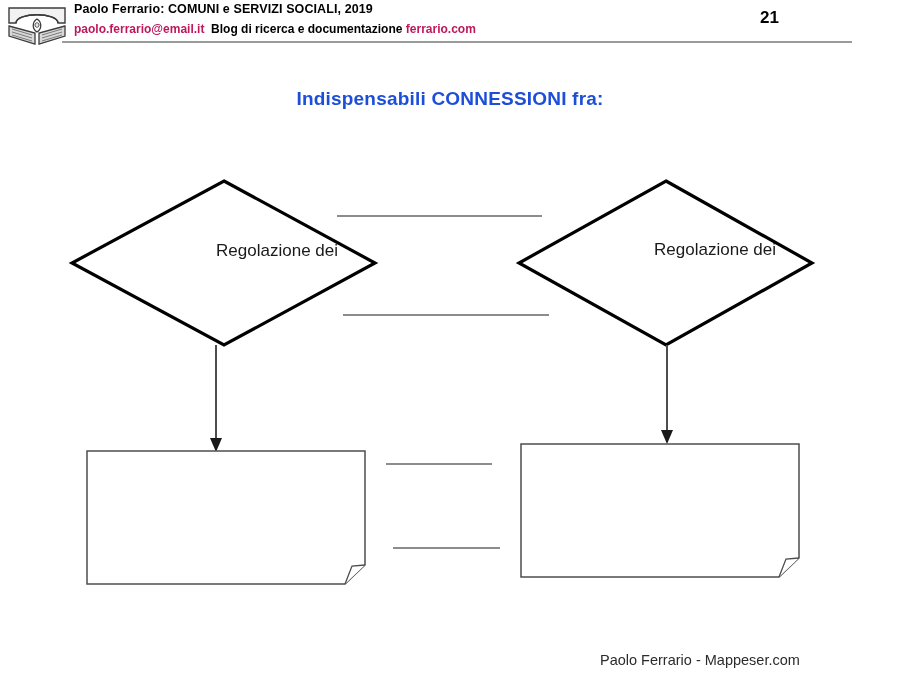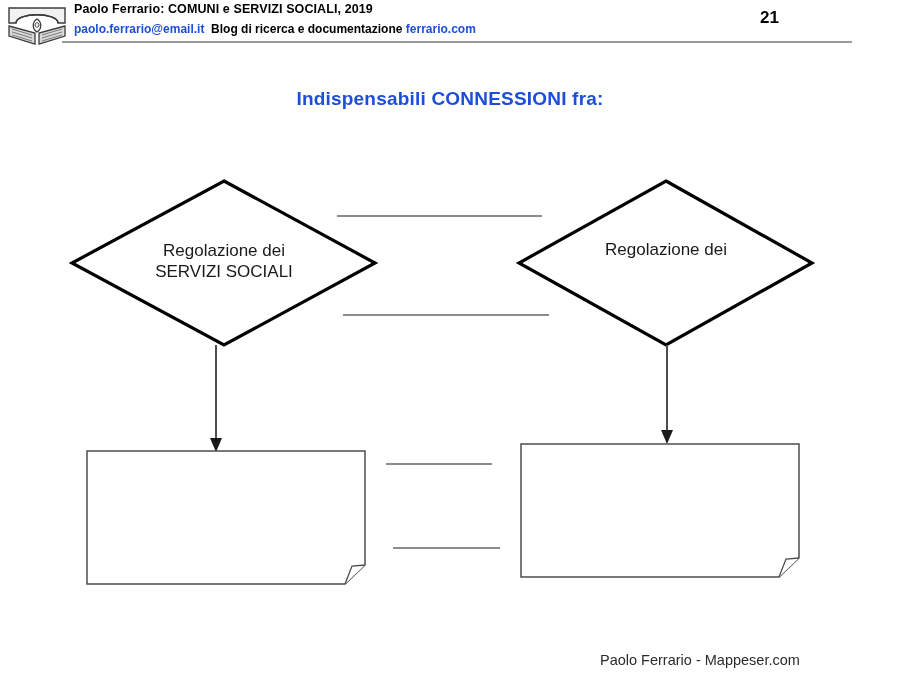--- a/index.html
+++ b/index.html
@@ -35,21 +35,21 @@
     letter-spacing: 0.1px;
     white-space: nowrap;
   }
   #header-sub {
     position: absolute;
     left: 74px; top: 22px;
     font-size: 12px;
     font-weight: bold;
     white-space: nowrap;
   }
-  .hdr-link { color: #1d4ed8; }
+  .hdr-link { color: #be185d; }
   .hdr-plain { color: #000000; margin-top: 36px; }
   #page-number {
     position: absolute;
     left: 760px; top: 8px;
     font-size: 17px;
     font-weight: bold;
     color: #000000;
   }
   #header-rule {
     position: absolute;
@@ -75,21 +75,21 @@
     position: absolute;
     left: 0; top: 0;
     width: 900px; height: 675px;
     pointer-events: none;
   }
   #diagram svg { display: block; }
 
   
   .diamond-label {
     position: absolute;
-    text-align: center;
+    text-align: right;
     font-size: 17px;
     line-height: 21px;
     color: #1a1a1a;
     white-space: nowrap;
   }
   #left-diamond-label  { left: 110px; top: 240px; width: 228px; }
   #right-diamond-label { left: 556px; top: 239px; width: 220px; }
 
   
   #footer {
@@ -161,20 +161,19 @@
     <path d="M779,577 L786,559 L799,558" fill="#ffffff" stroke="#4d4d4d" stroke-width="1.3"></path>
 
     <line x1="386" y1="464" x2="492" y2="464" stroke="#8c8c8c" stroke-width="2.2"></line>
 
     <line x1="393" y1="548" x2="500" y2="548" stroke="#8c8c8c" stroke-width="2.2"></line>
   </svg>
 </div>
 
 <div id="left-diamond-label" class="diamond-label">
   <div>Regolazione dei</div>
-  <div>SERVIZI SOCIALI</div>
 </div>
 
 <div id="right-diamond-label" class="diamond-label">
   <div>Regolazione dei</div>
 </div>
 
 <div id="footer">Paolo Ferrario - Mappeser.com</div>
 
 </body></html>

